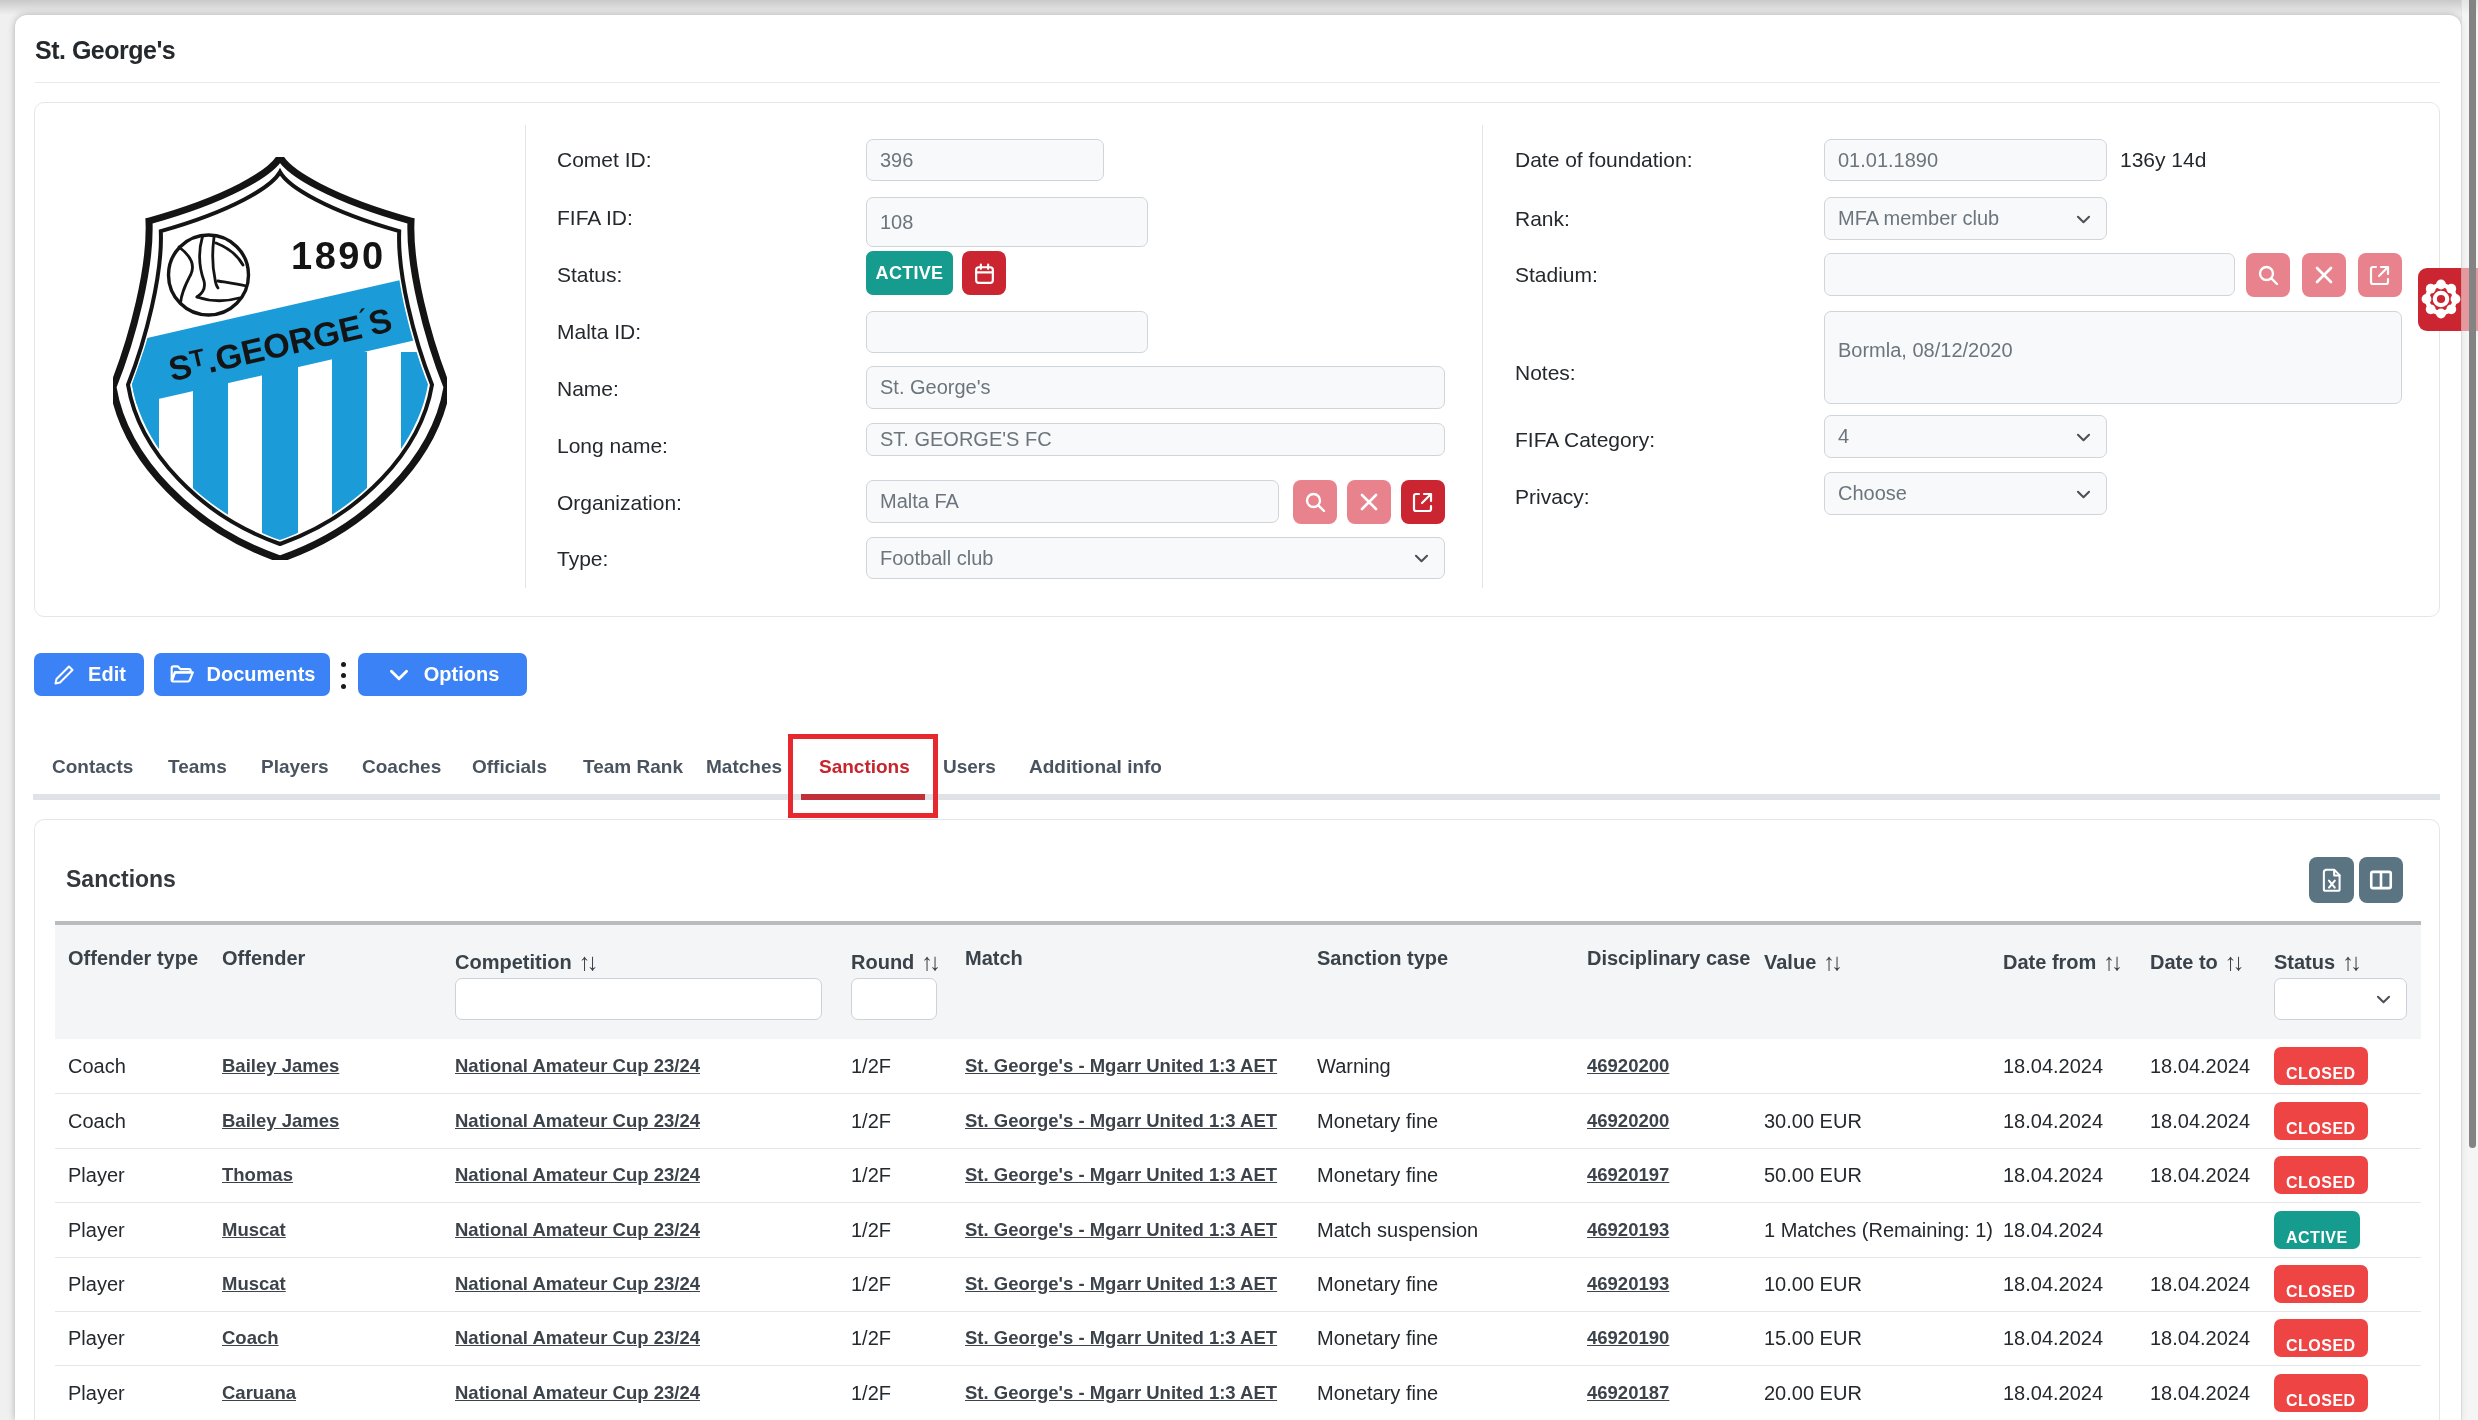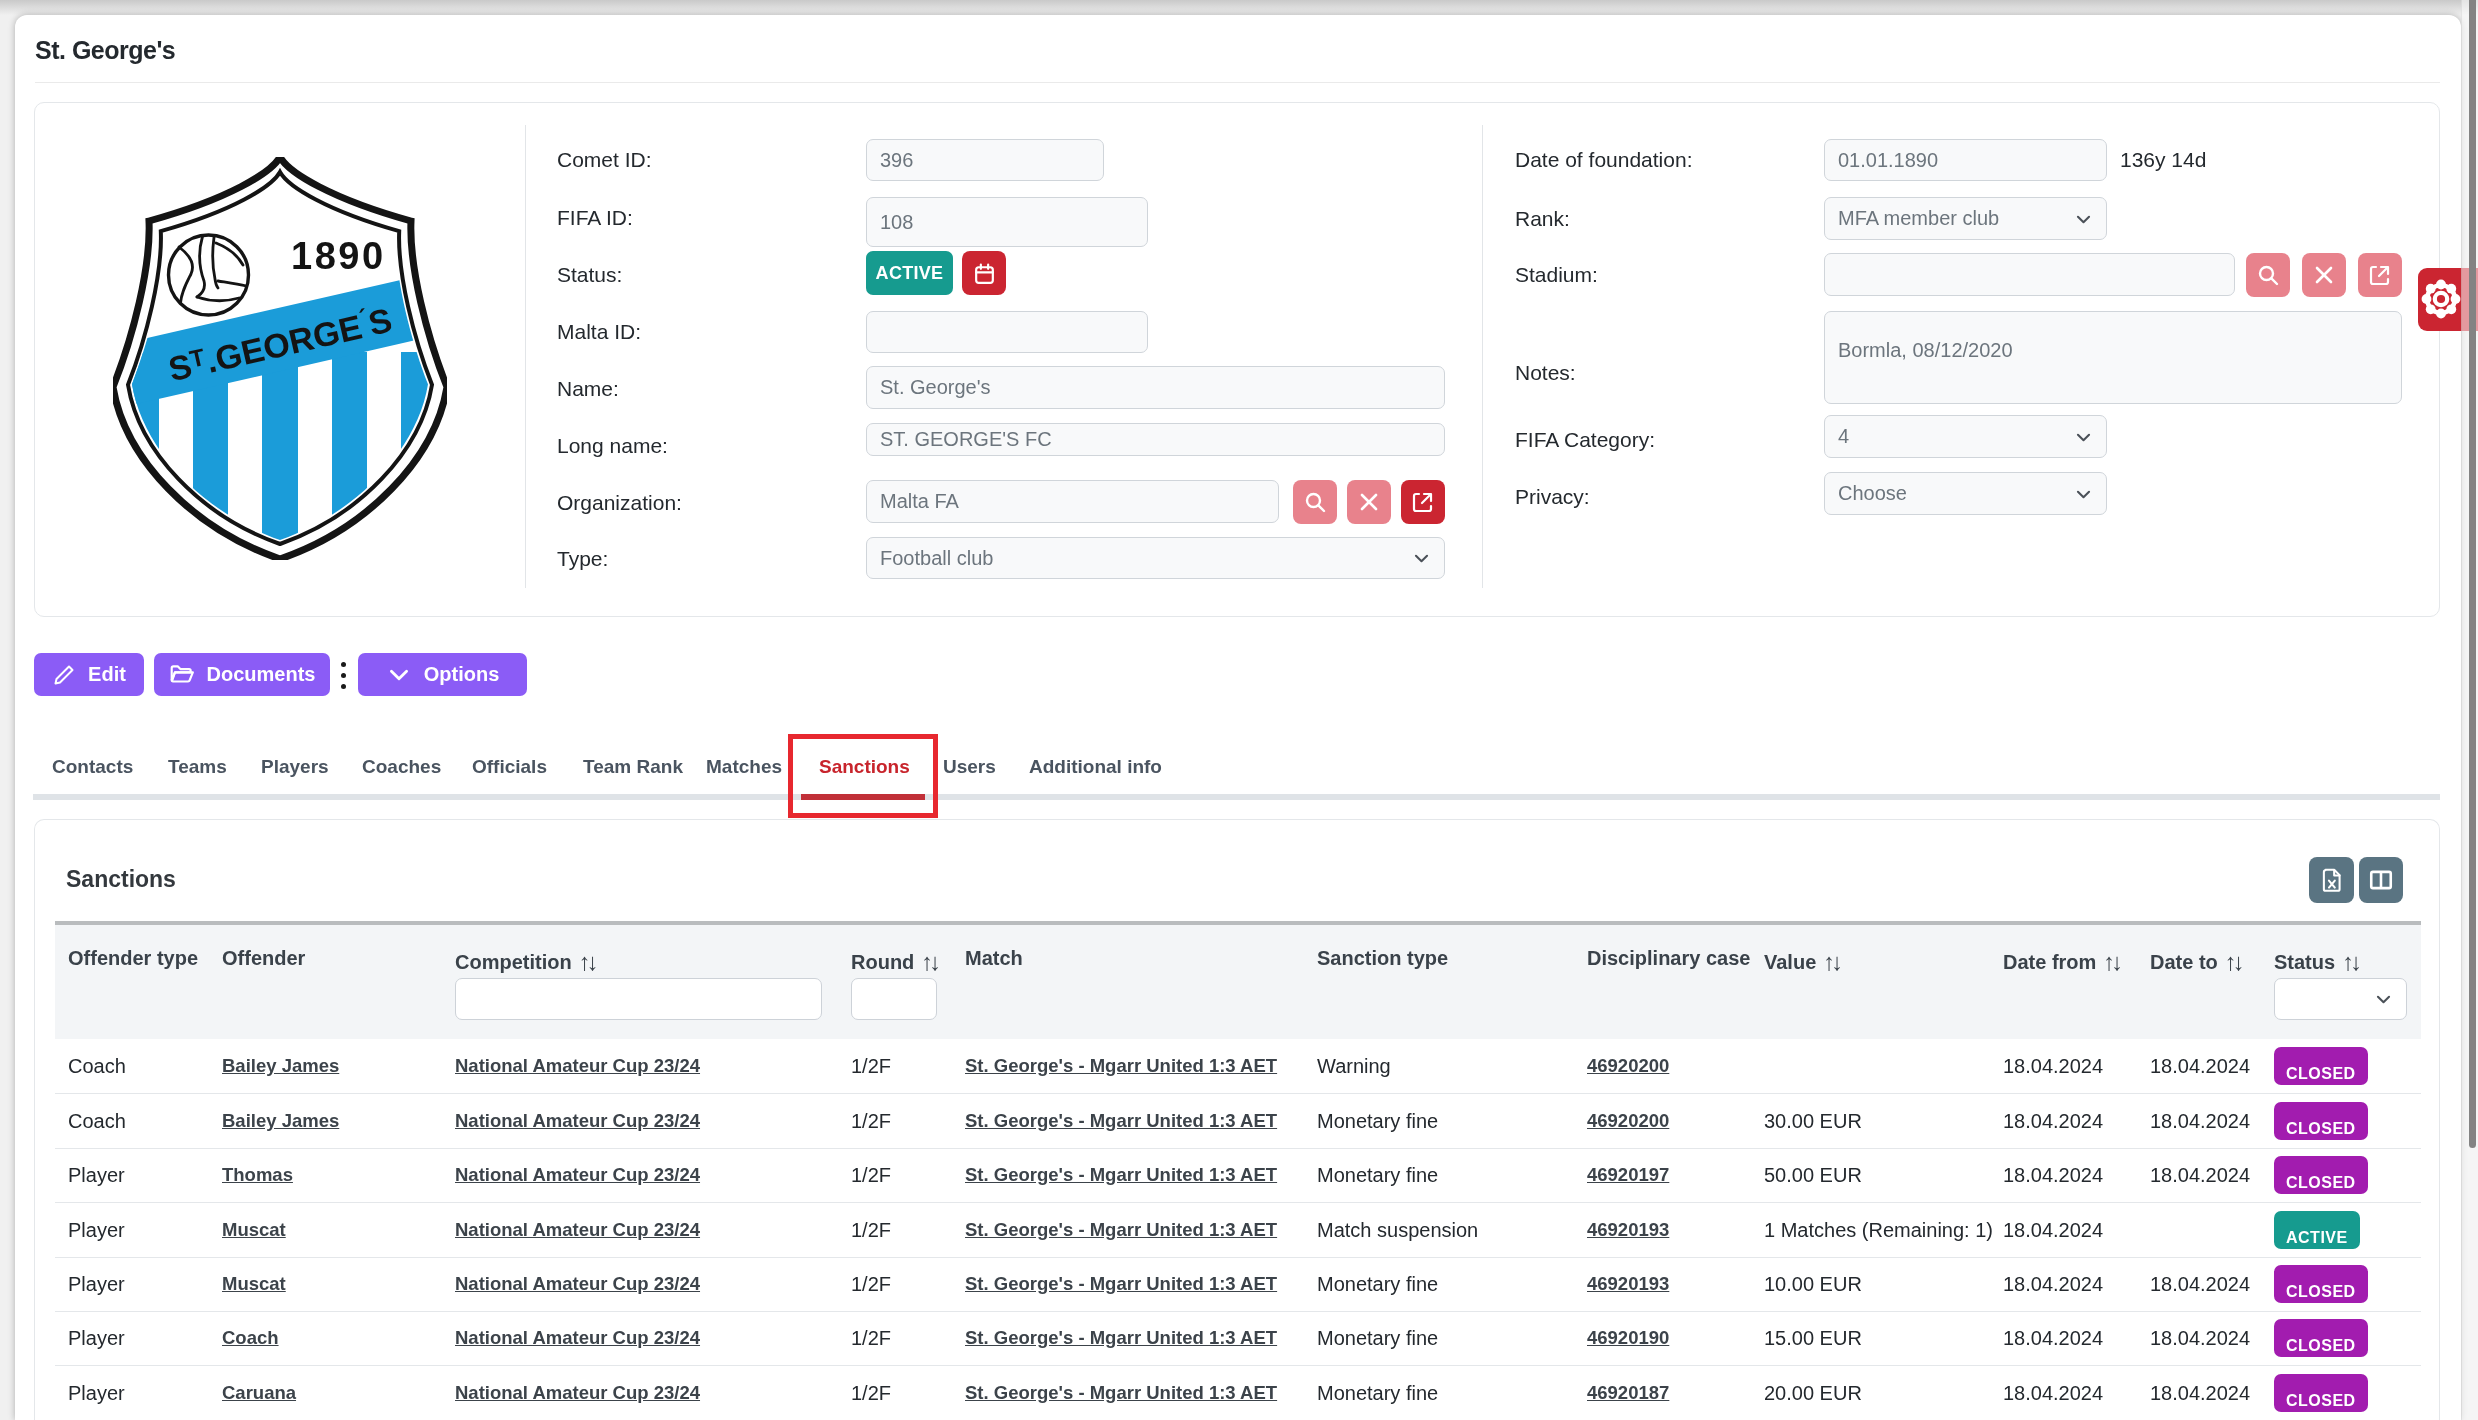--- a/index.html
+++ b/index.html
@@ -12,40 +12,40 @@
 .card1{position:absolute;left:34px;top:102px;width:2406px;height:515px;border:1px solid #e4e7ea;border-radius:10px;background:#fff;}
 .vd1{position:absolute;left:525px;top:125px;width:1px;height:463px;background:#e2e5e8;}
 .vd2{position:absolute;left:1482px;top:125px;width:1px;height:463px;background:#e2e5e8;}
 .lbl{position:absolute;font-size:21px;color:#24292e;}
 .inp{position:absolute;background:#f8f9fa;border:1px solid #d0d5da;border-radius:7px;font-size:20px;color:#6c757d;padding-left:13px;display:flex;align-items:center;}
 .sel{position:absolute;background:#f8f9fa;border:1px solid #d0d5da;border-radius:7px;font-size:20px;color:#6c757d;padding-left:13px;display:flex;align-items:center;}
 .badge-active{position:absolute;background:#169b8f;color:#fff;font-weight:700;font-size:18px;letter-spacing:.3px;border-radius:7px;display:flex;align-items:center;justify-content:center;}
 .sqbtn{position:absolute;width:44px;height:44px;border-radius:8px;display:flex;align-items:center;justify-content:center;}
 .red{background:#cb2531;}
 .pink{background:#e8828c;}
-.btn{position:absolute;height:43px;background:#8b5cf6;border-radius:7px;color:#fff;font-size:20px;font-weight:700;display:flex;align-items:center;justify-content:center;gap:12px;}
+.btn{position:absolute;height:43px;background:#3b82f6;border-radius:7px;color:#fff;font-size:20px;font-weight:700;display:flex;align-items:center;justify-content:center;gap:12px;}
 .dots{position:absolute;left:341px;top:662px;width:6px;height:26px;}
 .dots i{display:block;width:5px;height:5px;border-radius:50%;background:#1a1a1a;margin:0 0 6px 0;}
 .tab{position:absolute;top:756px;font-size:19px;font-weight:700;color:#4a5460;}
 .tabline{position:absolute;left:33px;top:794px;width:2407px;height:6px;background:#dfe3e7;}
 .redline{position:absolute;left:801px;top:794px;width:124px;height:6px;background:#c13038;}
 .sanc-tab{color:#c8242c;}
 .redbox{position:absolute;left:788px;top:734px;width:150px;height:84px;border:5px solid #e7282f;}
 .card2{position:absolute;left:34px;top:819px;width:2406px;height:601px;border:1px solid #e4e7ea;border-radius:10px 10px 0 0;border-bottom:none;background:#fff;}
 .h2{position:absolute;left:66px;top:866px;font-size:23px;font-weight:700;color:#33383d;}
 .slate{background:#5a7482;}
 .thead{position:absolute;left:55px;top:921px;width:2366px;height:118px;background:#f3f5f7;border-top:4px solid #b9bcbe;}
 .th{position:absolute;font-size:20px;font-weight:700;color:#3a424a;top:22px;white-space:nowrap;}
 .sort{font-weight:400;letter-spacing:-4px;margin-left:7px;font-size:24px;position:relative;top:1px;}
 .fin{position:absolute;background:#fff;border:1px solid #cdd2d8;border-radius:7px;height:42px;top:53px;}
 .row{position:absolute;left:55px;width:2366px;height:55px;border-bottom:1px solid #e4e7ea;font-size:20px;color:#24292e;}
 .row span{position:absolute;line-height:54px;white-space:nowrap;}
 .u{font-weight:700;text-decoration:underline;color:#3c434a;font-size:18.5px;}
 .c1{left:13px;}.c2{left:167px;}.c3{left:400px;}.c4{left:796px;}.c5{left:910px;}.c6{left:1262px;}.c7{left:1532px;}.c8{left:1709px;}.c9{left:1948px;}.c10{left:2095px;}
-.bd{position:absolute;left:2219px;top:8px;height:38px;line-height:38px;border-radius:7px;background:#a21caf;color:#fff;font-weight:700;font-size:16px;letter-spacing:.5px;padding:0 12px;}
+.bd{position:absolute;left:2219px;top:8px;height:38px;line-height:38px;border-radius:7px;background:#ef4444;color:#fff;font-weight:700;font-size:16px;letter-spacing:.5px;padding:0 12px;}
 .bg2{position:absolute;left:2219px;top:8px;height:38px;line-height:38px;border-radius:7px;background:#169b8f;color:#fff;font-weight:700;font-size:16px;letter-spacing:.5px;padding:0 12px;}
 .sbar{position:absolute;left:2461px;top:0;width:17px;height:1420px;background:rgba(250,250,250,0.55);border-left:1px solid rgba(0,0,0,0.06);z-index:50;}
 .sthumb{position:absolute;left:2469px;top:0;width:7px;height:1148px;background:#838383;border-radius:0 0 4px 4px;z-index:51;}
 .gear{position:absolute;left:2418px;top:268px;width:60px;height:63px;background:#cb2531;border-radius:9px 0 0 9px;display:flex;align-items:flex-start;justify-content:center;padding-top:10px;padding-right:14px;z-index:40;box-sizing:border-box;}
 </style>
 </head>
 <body>
 <div class="topband"></div>
 <div class="panel"></div>
 <div class="title">St. George's</div>

